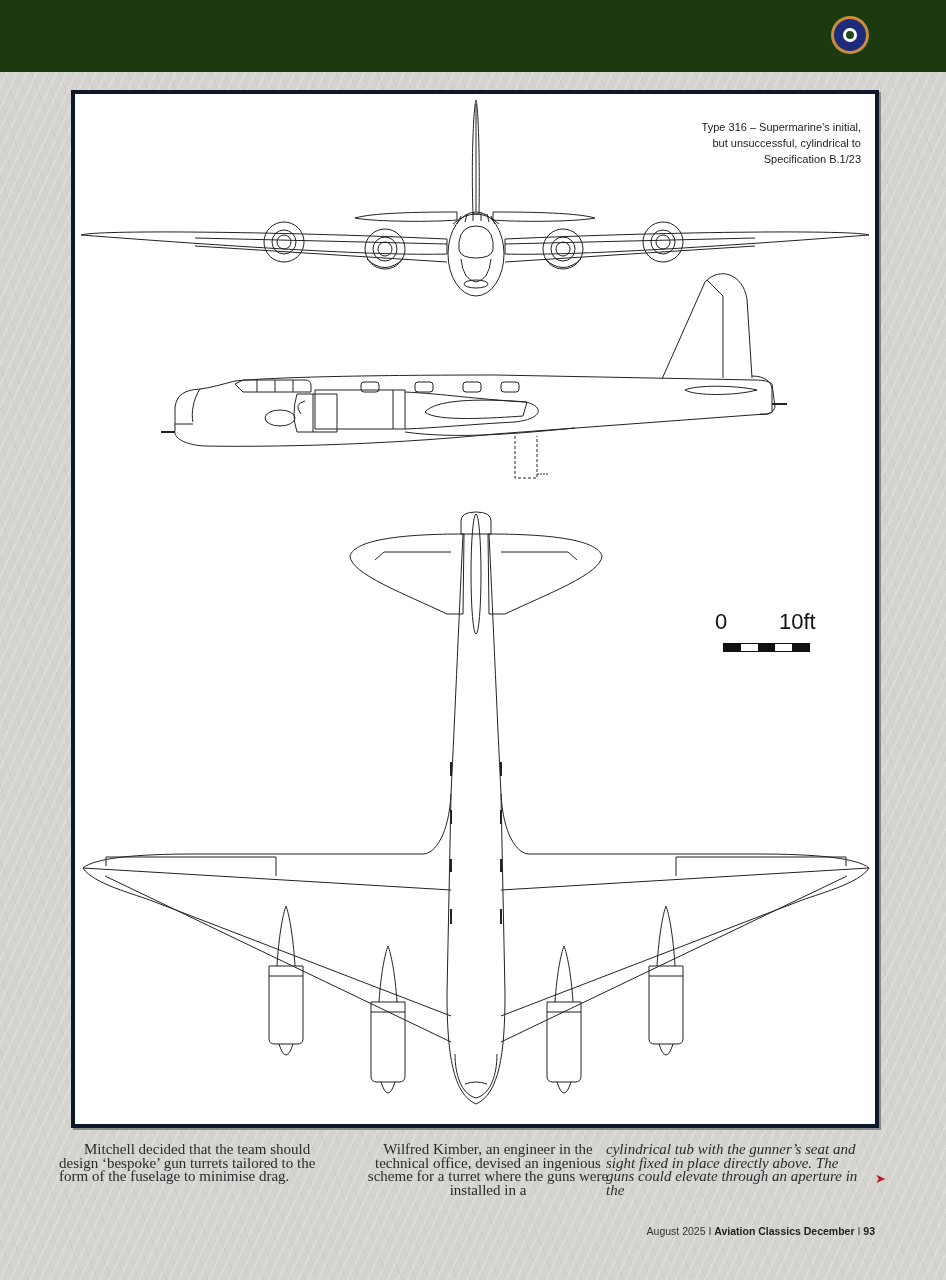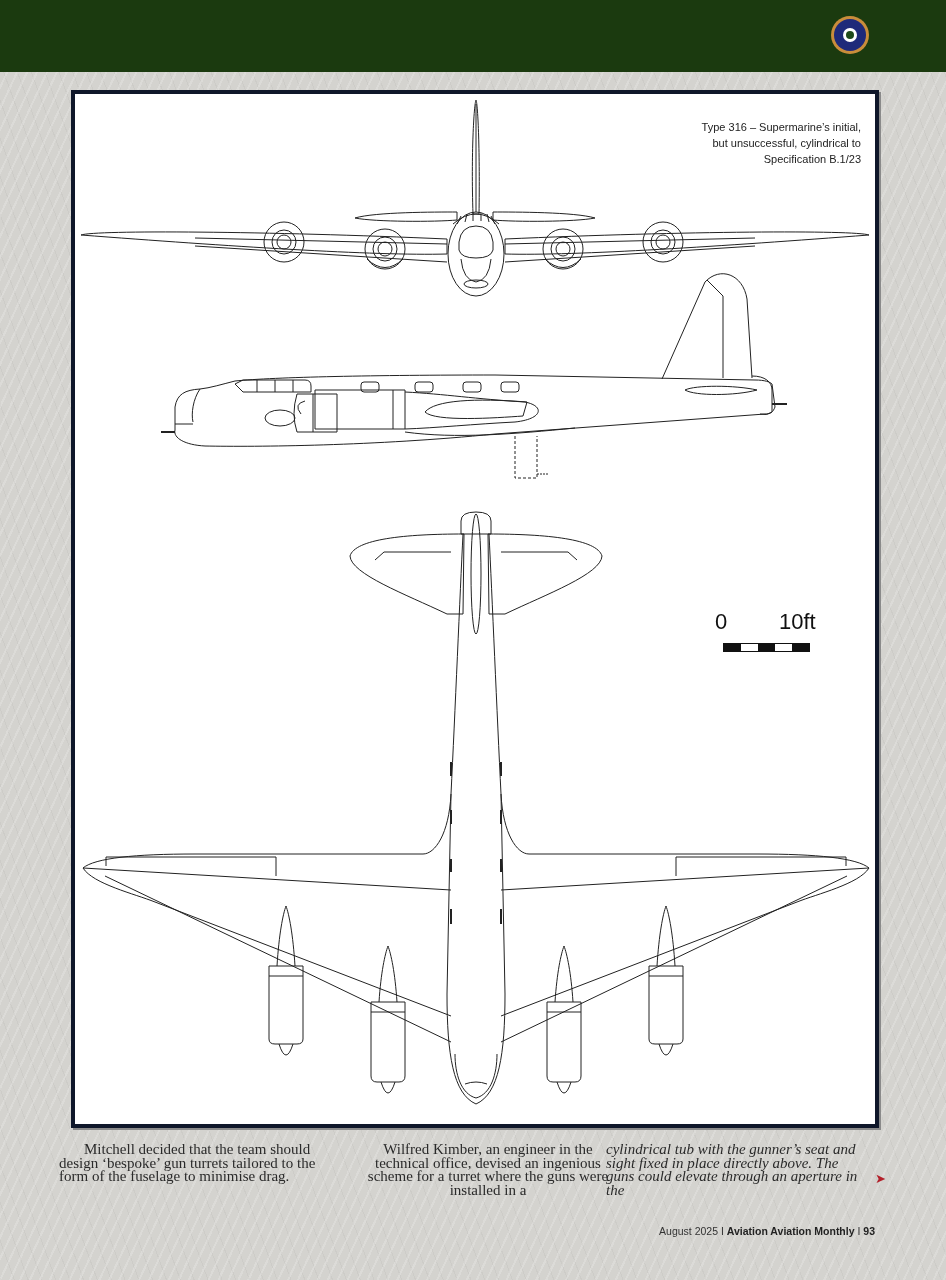--- a/index.html
+++ b/index.html
@@ -231,14 +231,14 @@
   <div class="col col2">
       <p>Wilfred Kimber, an engineer in the technical office, devised an ingenious scheme for a turret where the guns were installed in a</p>
     </div>
   <div class="col col3">
       <p>cylindrical tub with the gunner’s seat and sight fixed in place directly above. The guns could elevate through an aperture in the</p>
     </div>
   <span class="arrow">➤</span>
 </div>
 
 <div class="folio">
-  <span>August 2025</span><span> I </span><b>Aviation Aviation Monthly</b><span> I </span><b>93</b>
+  <span>August 2025</span><span> I </span><b>Aviation Classics December</b><span> I </span><b>93</b>
 </div>
 
 </body></html>

